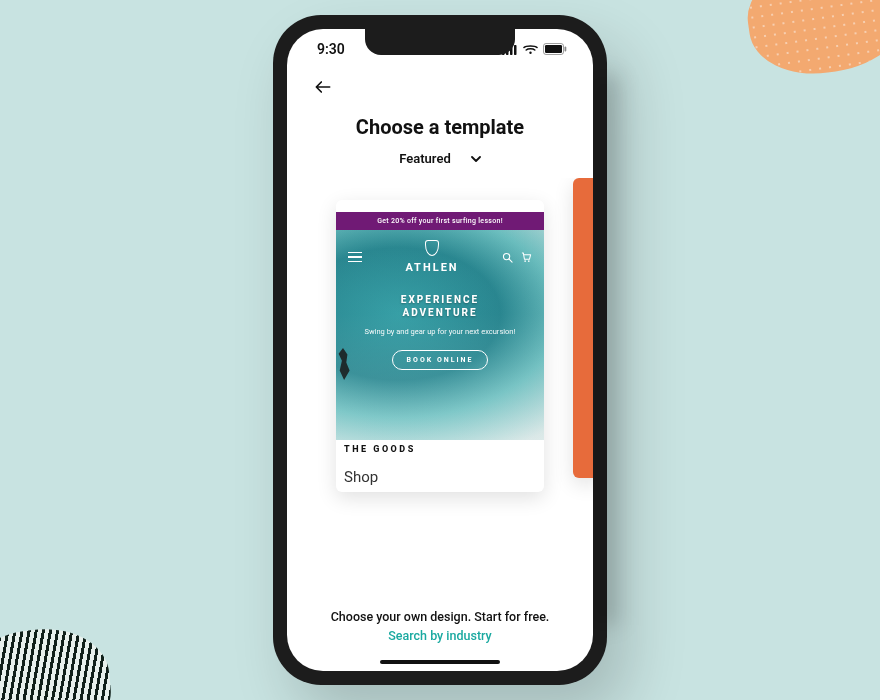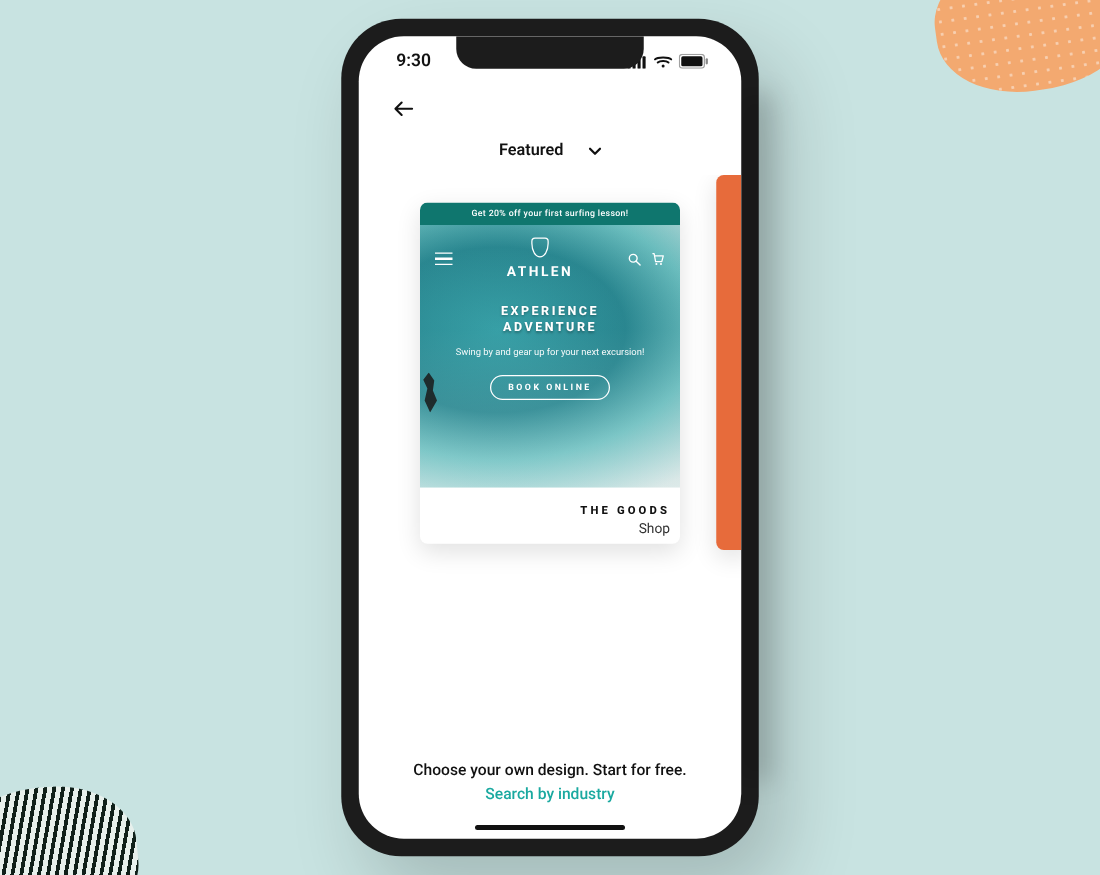--- a/index.html
+++ b/index.html
@@ -140,27 +140,28 @@
   .card-peek {
     position: absolute;
     top: 0; right: -6px;
     width: 26px; height: 300px;
     background: #e76b3b;
     border-top-left-radius: 6px;
     border-bottom-left-radius: 6px;
     box-shadow: 0 6px 20px rgba(0,0,0,0.12);
   }
   .card-banner {
-    background: #0f766e;
+    background: #701a75;
     color: #fff;
     text-align: center;
     font-size: 7px;
     letter-spacing: 0.3px;
     padding: 5px 4px;
     font-weight: 500;
+    margin-top: 12px;
   }
   .card-hero {
     height: 210px;
     background:
       linear-gradient(to bottom, rgba(20,60,70,0.05) 0%, rgba(30,90,105,0.1) 40%, rgba(225,235,235,0.2) 100%),
       radial-gradient(ellipse 140% 90% at 30% 40%, #3aa7ad 0%, #2b8b94 35%, #6fc4c4 55%, #d9e8e7 80%, #eef4f3 100%);
     position: relative;
     color: #fff;
     padding: 10px 12px;
     overflow: hidden;
@@ -218,33 +219,33 @@
     display: inline-block;
     margin-top: 12px;
     border: 1.2px solid #fff;
     border-radius: 999px;
     padding: 5px 14px;
     font-size: 7px;
     letter-spacing: 2px;
     font-weight: 700;
   }
   .card-section {
-    text-align: right;
-    padding: 14px 8px 6px;
+    text-align: left;
+    padding: 4px 8px 6px;
   }
   .section-title {
     font-size: 9px;
     letter-spacing: 2.5px;
     font-weight: 800;
     color: #111;
   }
   .section-sub {
-    font-size: 11px;
+    font-size: 15px;
     color: #333;
-    margin-top: 2px;
+    margin-top: 14px;
   }
 
   
   .footer-cta {
     text-align: center;
     padding: 0 16px 28px;
     margin-top: auto;
   }
   .footer-line1 {
     font-size: 12.5px;
@@ -307,20 +308,23 @@
             </svg>
         </span>
       </div>
     </div>
 
     <div class="header">
       <div class="back-btn">
         <svg width="20" height="20" viewBox="0 0 24 24">
             <path d="M20 12H4M4 12l6-6M4 12l6 6" fill="none" stroke="#111" stroke-width="2" stroke-linecap="round" stroke-linejoin="round"></path>
           </svg>
+      </div>
+      <div class="title-row">
+        <h1>Choose a template</h1>
       </div>
       <div class="filter-row">
         <span>Featured</span>
         <span class="chevron">
           <svg width="10" height="10" viewBox="0 0 10 10">
               <path d="M1 3l4 4 4-4" fill="none" stroke="#111" stroke-width="1.8" stroke-linecap="round" stroke-linejoin="round"></path>
             </svg>
         </span>
       </div>
     </div>

